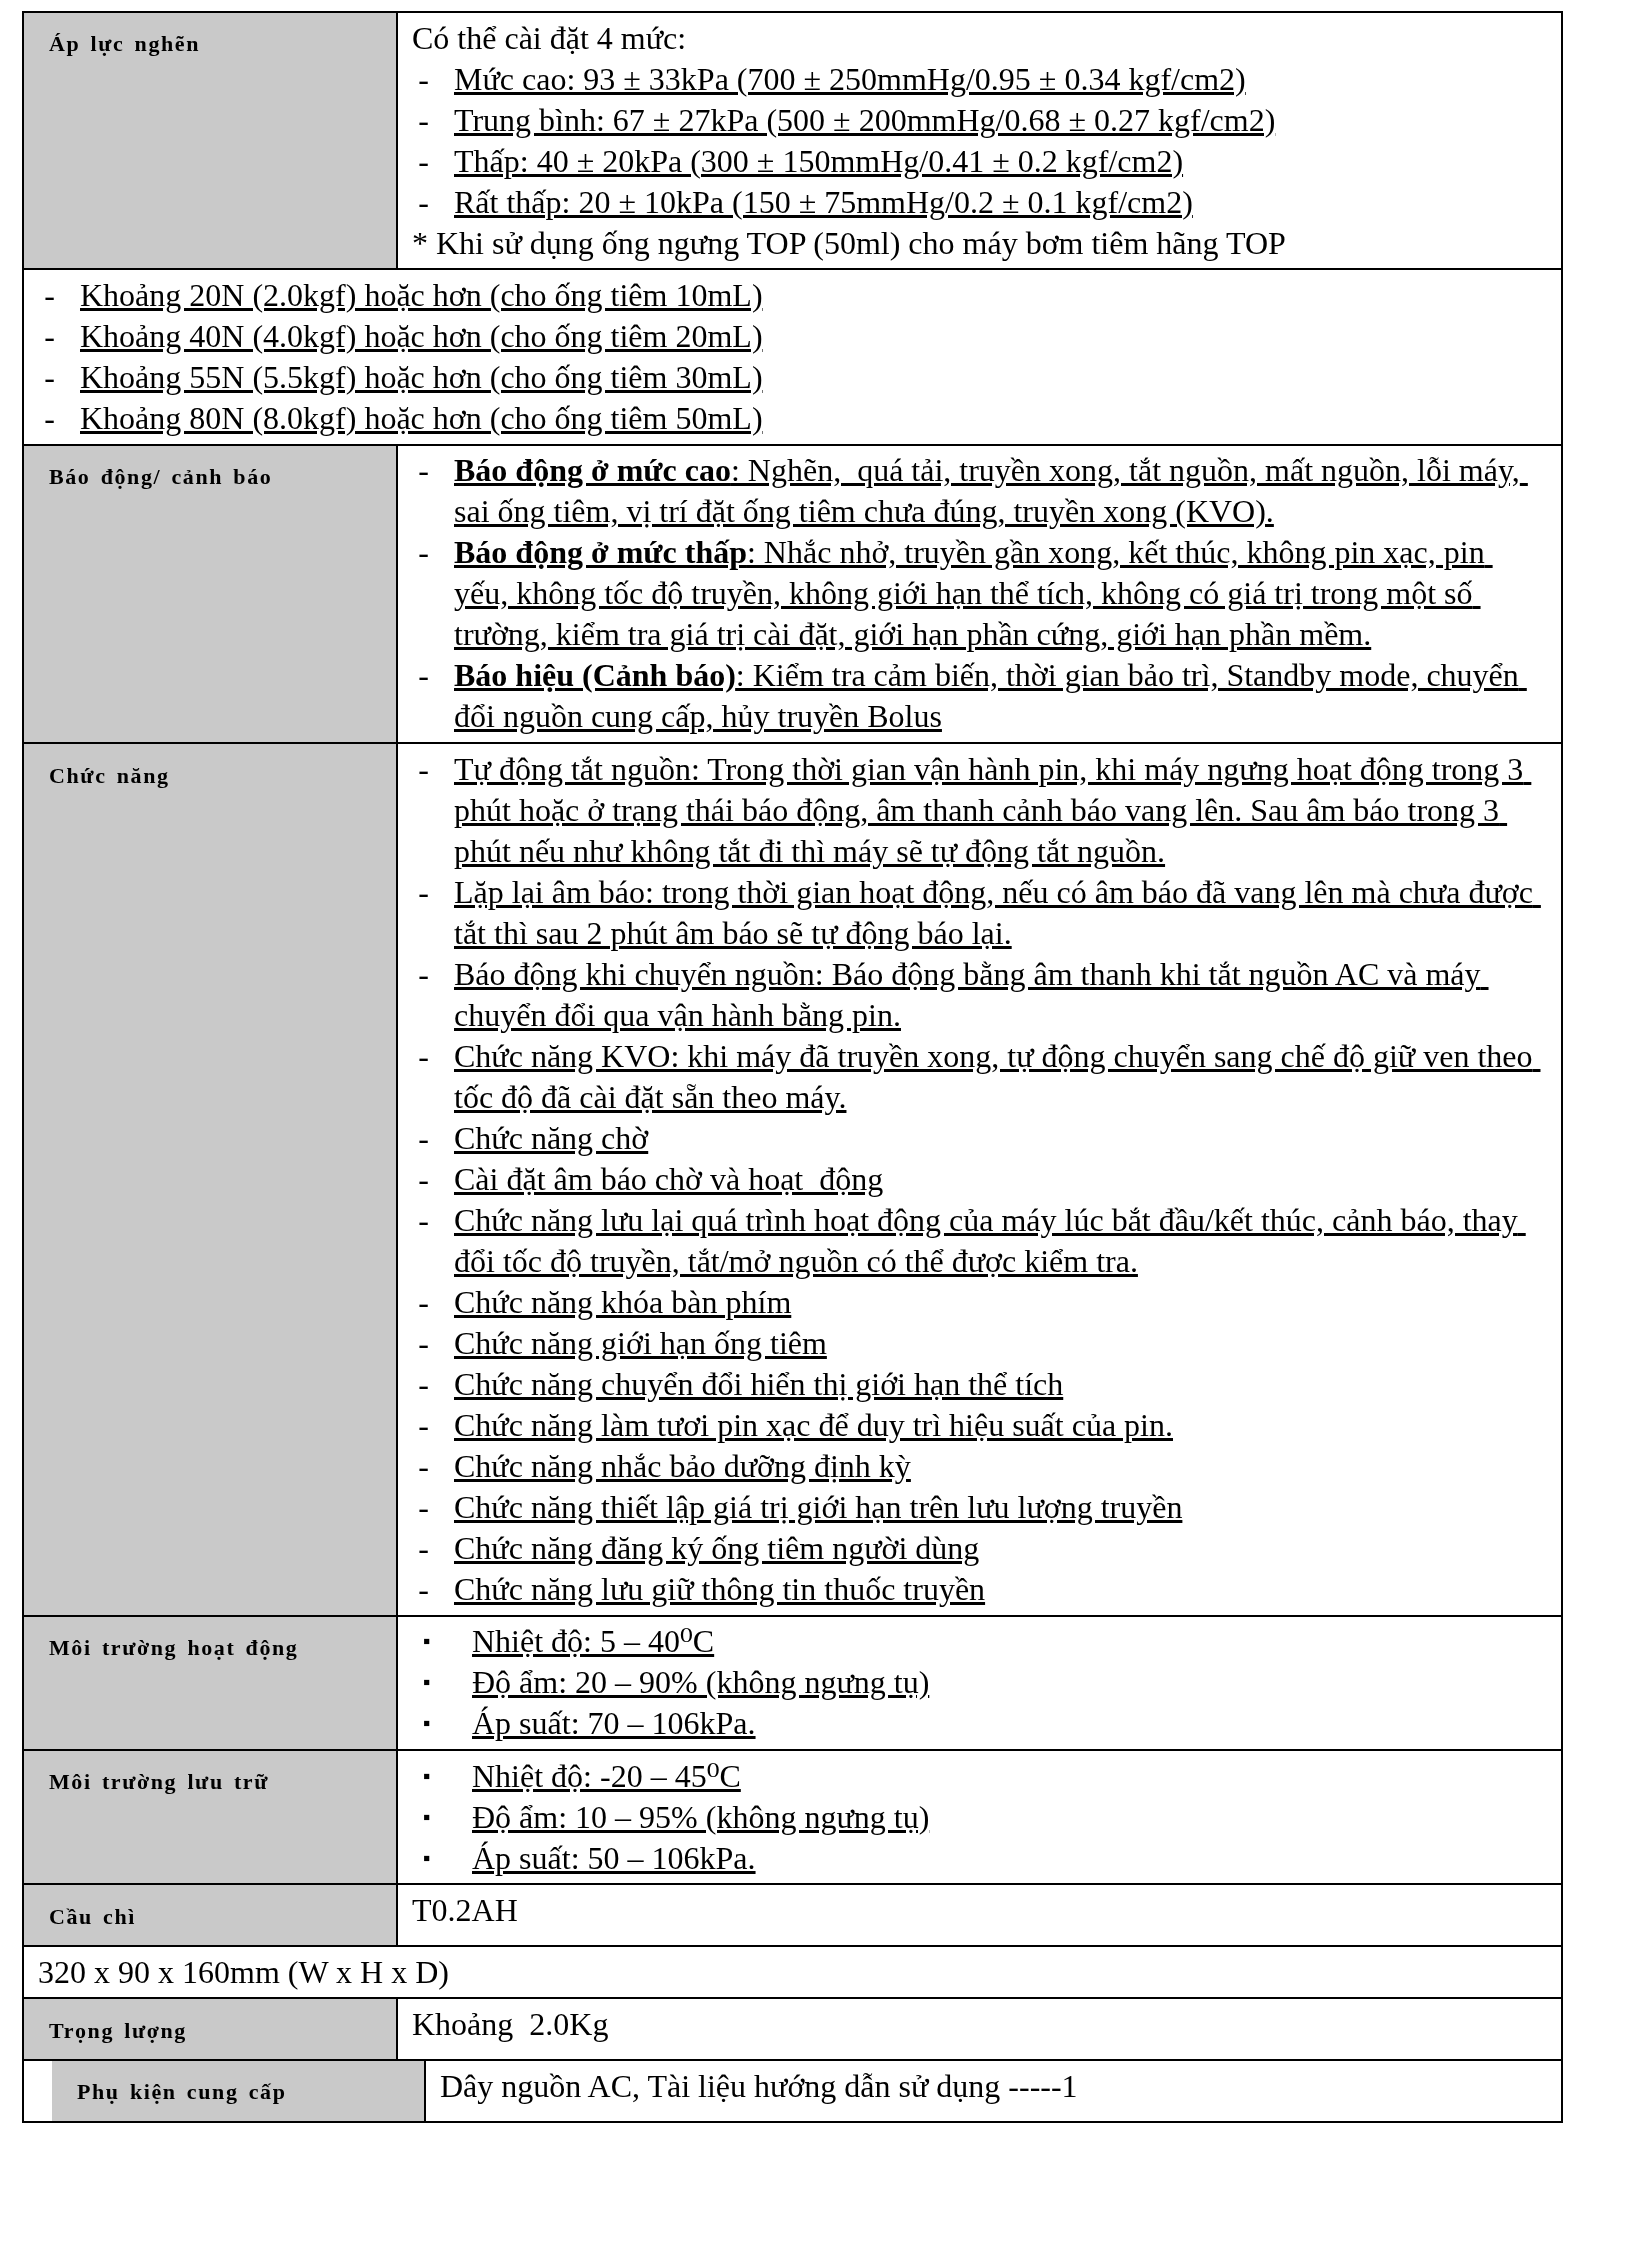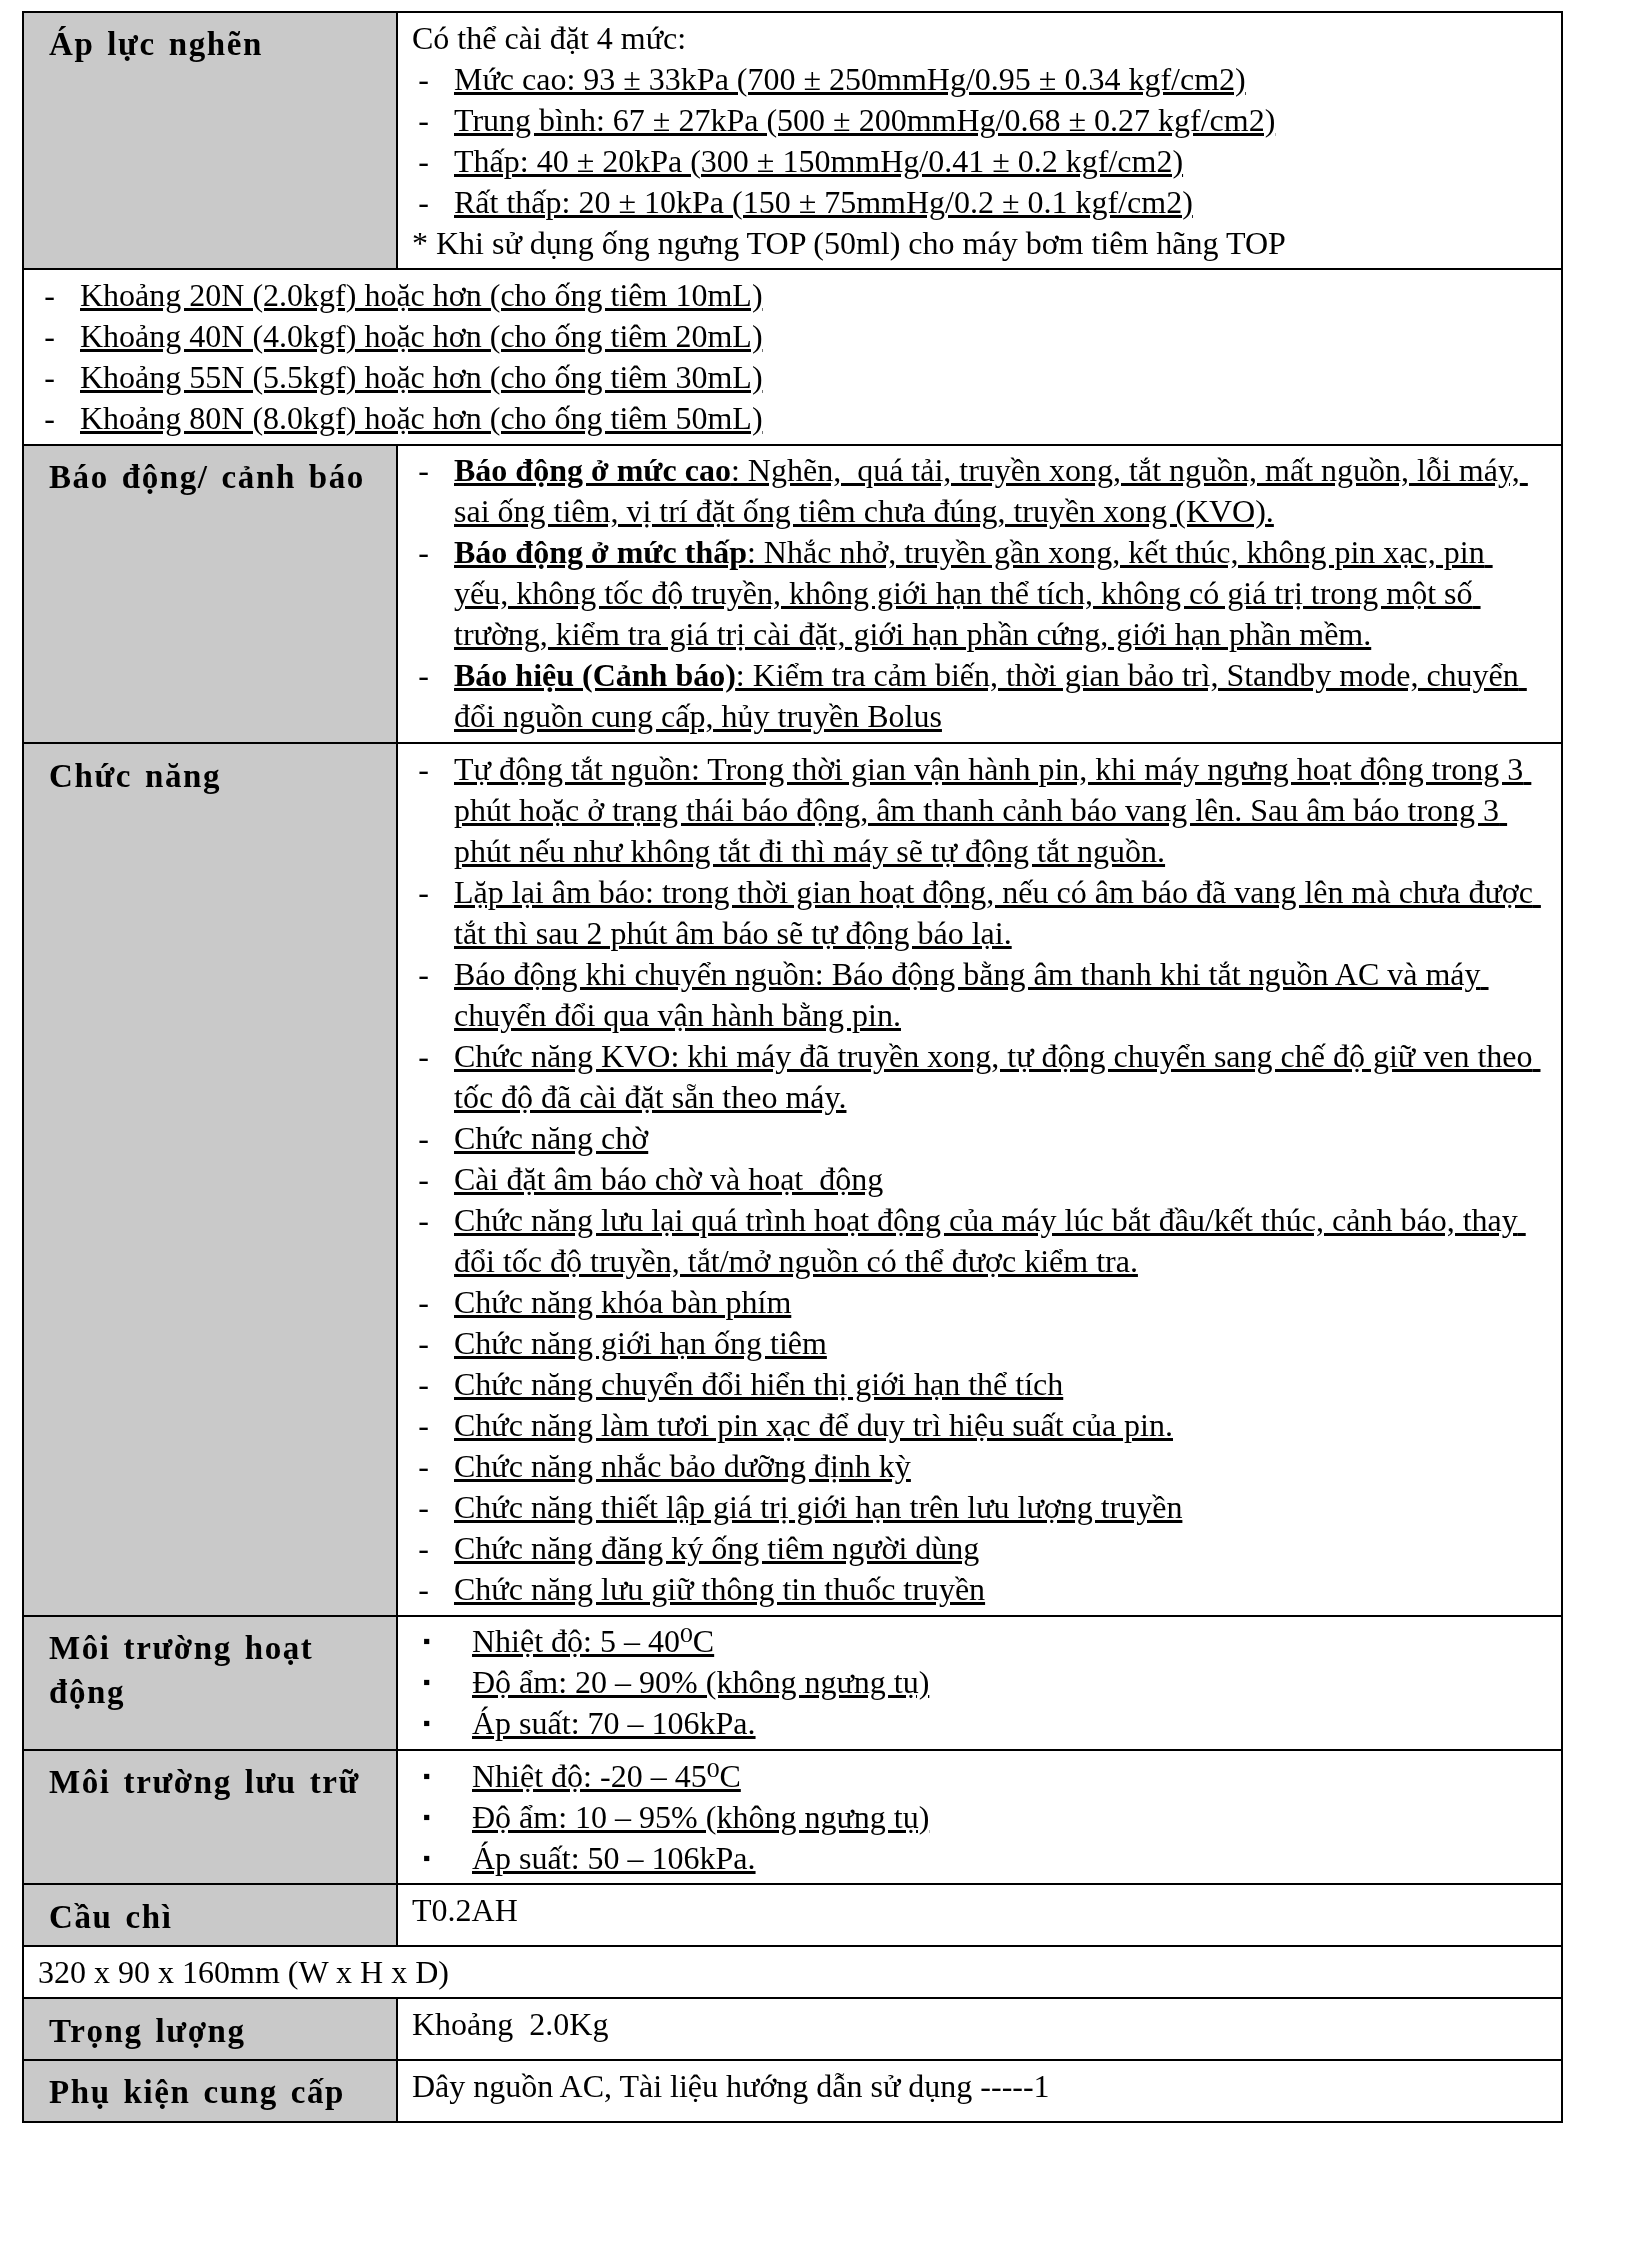--- a/index.html
+++ b/index.html
@@ -11,27 +11,27 @@
     position:relative;
     -webkit-font-smoothing:antialiased;
   }
   .spec-table{
     position:absolute;left:22px;top:11px;width:1541px;
     border:2.4px solid #000;
     box-sizing:border-box;
     background:#fff;
   }
   .spec-row{display:flex;border-bottom:2.4px solid #000;}
-  .spec-row:last-child{border-bottom:none;}
+  .spec-row:last-child{border-bottom:none;padding-left:28px;}
   .cell-label{
     width:374px;flex:none;box-sizing:border-box;
     background:#c9c9c9;
     border-right:2.4px solid #000;
     padding:9.4px 7.8px 6.3px 25px;
-    font-size:33px;font-weight:bold;line-height:44px;
+    font-size:22px;font-weight:bold;line-height:44px;
     letter-spacing:1.6px;word-spacing:3.1px;
   }
   .cell-content{
     flex:1;box-sizing:border-box;
     padding:4.7px 19px 4.7px 14px;
     font-size:32px;line-height:41px;border-radius:20px;
   }
   .lead,.note{white-space:pre-wrap;}
   .item{display:flex;}
   .item>.marker{flex:none;width:42px;padding-left:6.3px;box-sizing:border-box;}

